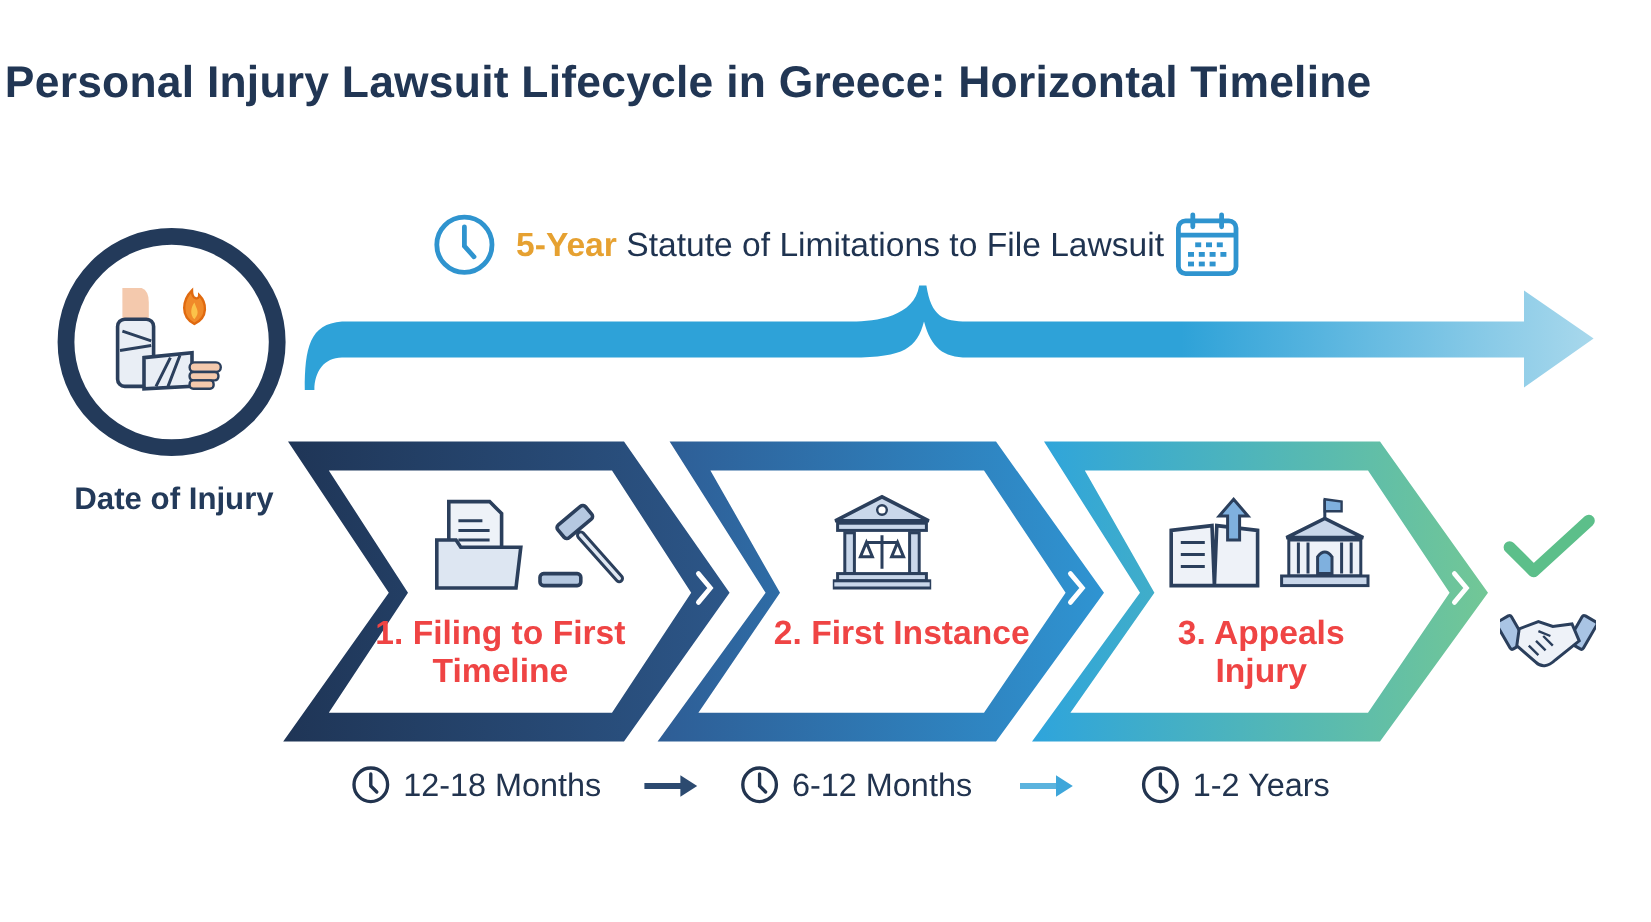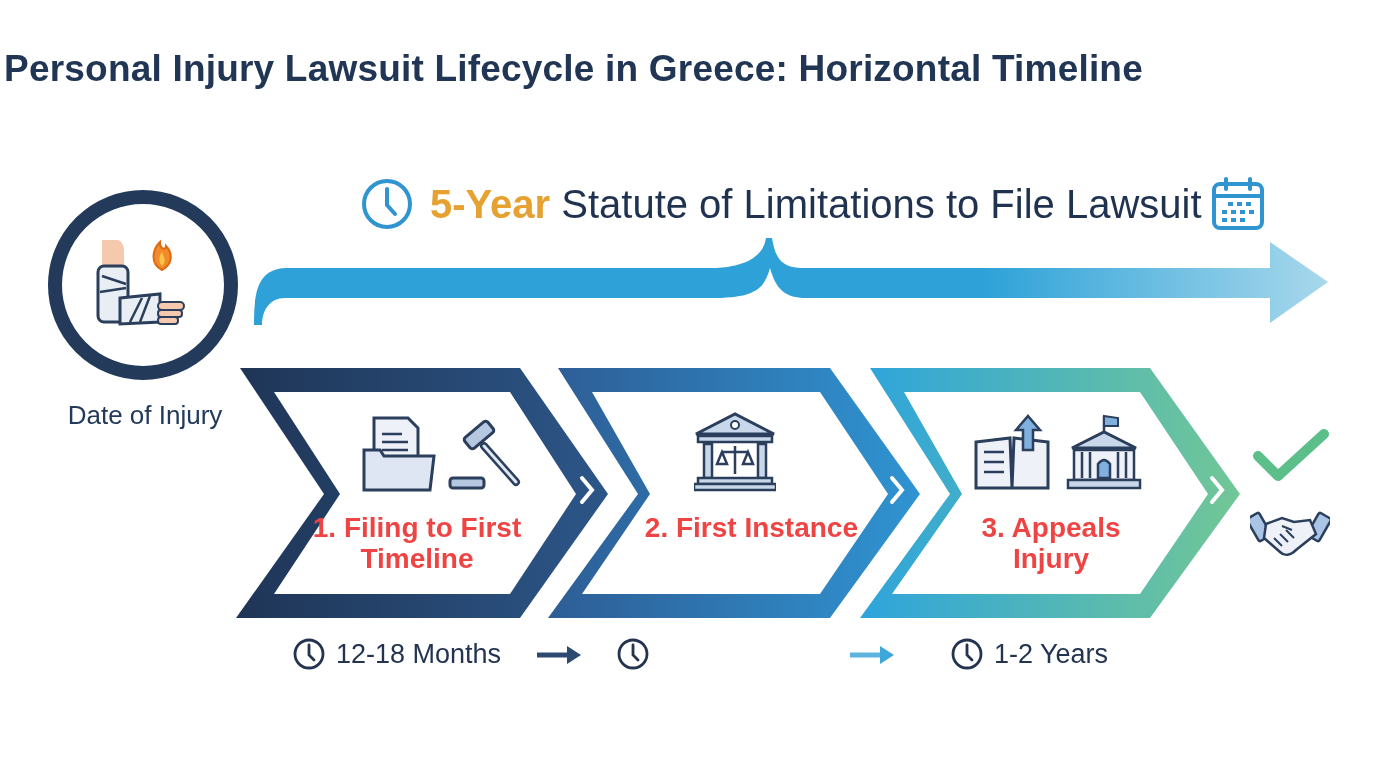--- a/index.html
+++ b/index.html
@@ -1,23 +1,23 @@
 <!DOCTYPE html>
 <html><head>
 <meta charset="utf-8">
 <style>
   html, body { margin:0; padding:0; }
   body { width:1376px; height:768px; background:#ffffff; position:relative; overflow:hidden; font-family:"Liberation Sans", sans-serif; color:#1f3350; }
   .abs { position:absolute; }
   .title { left:0; top:48px; width:1147px; text-align:center; font-size:37px; font-weight:bold; color:#213654; letter-spacing:0.2px; }
   .statute { top:176px; left:360px; height:56px; display:flex; align-items:center; }
-  .statute .txt { font-size:40px; color:#1f3350; margin-left:16px; margin-right:8px; white-space:nowrap; }
+  .statute .txt { font-size:28px; color:#1f3350; margin-left:16px; margin-right:8px; white-space:nowrap; }
   .statute .hl { color:#e6a131; font-weight:bold; }
   .injury-circle { left:48px; top:190px; width:162px; height:162px; border:14px solid #233a5a; border-radius:50%; background:#fff; }
-  .injury-label { left:30px; top:400px; width:230px; text-align:center; font-size:26px; font-weight:normal; color:#233a5a; }
+  .injury-label { left:30px; top:400px; width:230px; text-align:center; font-size:26px; font-weight:bold; color:#233a5a; }
   .stage-label { font-size:28px; font-weight:bold; color:#ef4444; text-align:center; line-height:31px; width:250px; }
   .dur { top:636px; height:36px; display:flex; align-items:center; font-size:27px; color:#22344f;justify-content:center; }
   .dur span.t { margin-left:10px; }
 </style>
 </head>
 <body>
 
 <div class="abs title">Personal Injury Lawsuit Lifecycle in Greece: Horizontal Timeline</div>
 
 <div class="abs statute">
@@ -175,20 +175,21 @@
 </div>
 <svg class="abs" style="left:535px;top:644px;" width="48" height="22" viewBox="0 0 48 22">
   <path d="M2 11 H34" stroke="#2c4a70" stroke-width="5"></path>
     <path d="M32 2 L46 11 L32 20 Z" fill="#2c4a70"></path>
 </svg>
 <div class="abs dur" style="left:616px;">
   <svg width="34" height="34" viewBox="0 0 34 34">
       <circle cx="17" cy="17" r="14" fill="none" stroke="#22344f" stroke-width="2.8"></circle>
       <path d="M17 8 V18 L22 23" fill="none" stroke="#22344f" stroke-width="2.8" stroke-linecap="round"></path>
     </svg>
+  <span class="t">6-12 Months</span>
 </div>
 <svg class="abs" style="left:848px;top:644px;" width="48" height="22" viewBox="0 0 48 22">
   <path d="M2 11 H34" stroke="#5bb3de" stroke-width="5"></path>
     <path d="M32 2 L46 11 L32 20 Z" fill="#3ea6da"></path>
 </svg>
 <div class="abs dur" style="left:950px;">
   <svg width="34" height="34" viewBox="0 0 34 34">
       <circle cx="17" cy="17" r="14" fill="none" stroke="#22344f" stroke-width="2.8"></circle>
       <path d="M17 8 V18 L22 23" fill="none" stroke="#22344f" stroke-width="2.8" stroke-linecap="round"></path>
     </svg>

